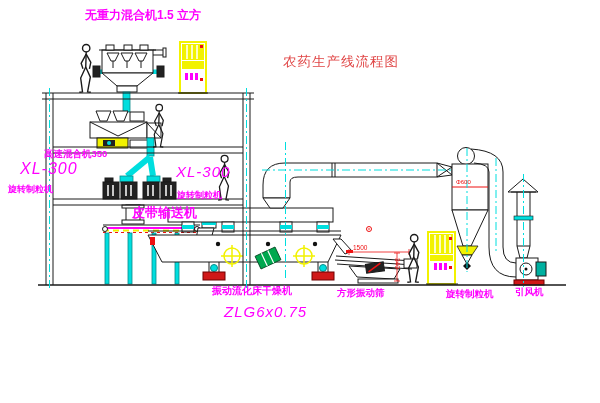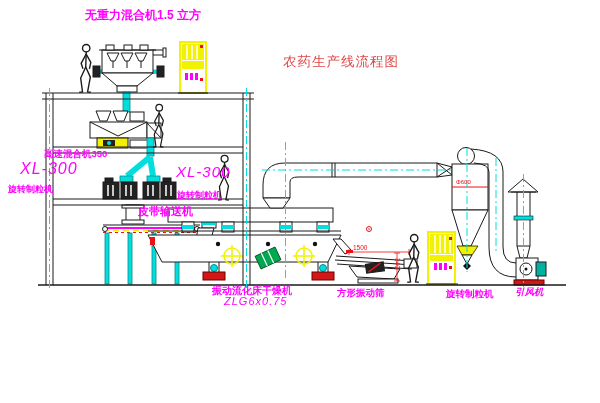--- a/index.html
+++ b/index.html
@@ -279,26 +279,26 @@
 
   <span class="lbl" style="left:85px;top:9px;font-size:12px;">无重力混合机1.5 立方</span>
   <span class="lbl" style="left:44px;top:109px;font-size:9.5px;margin-top:40px;">高速混合机350</span>
 
   <span class="lbl model" style="left:20px;top:161px;font-size:16px;">XL-300</span>
   <span class="lbl" style="left:8px;top:185px;font-size:9px;">旋转制粒机</span>
 
   <span class="lbl model" style="left:176px;top:164px;font-size:15px;">XL-300</span>
   <span class="lbl" style="left:177px;top:191px;font-size:9px;">旋转制粒机</span>
 
-  <span class="lbl" style="left:138px;top:206px;font-size:11px;">皮带输送机</span>
+  <span class="lbl" style="left:132px;top:206px;font-size:13px;">皮带输送机</span>
 
   <span class="lbl" style="left:212px;top:286px;font-size:10px;text-align:center;">振动流化床干燥机</span>
-  <span class="lbl model" style="left:224px;top:296px;font-size:11px;">ZLG6x0.75</span>
+  <span class="lbl model" style="left:224px;top:304px;font-size:15px;">ZLG6x0.75</span>
 
   <span class="lbl" style="left:337px;top:288px;font-size:9.5px;">方形振动筛</span>
 
   <span class="lbl" style="left:446px;top:289px;font-size:9.5px;">旋转制粒机</span>
-  <span class="lbl" style="left:515px;top:287px;font-size:9.5px;font-style:italic;">引风机</span>
+  <span class="lbl" style="left:515px;top:287px;font-size:9.5px;">引风机</span>
 
   <span class="dim red" style="left:353px;top:244px;">1500</span>
   <span class="dim red dim-340" style="left:401px;top:258px;">340</span>
   <span class="dim red" style="left:456px;top:179px;font-size:6px;">Φ600</span>
 </div>
 
 </body></html>

